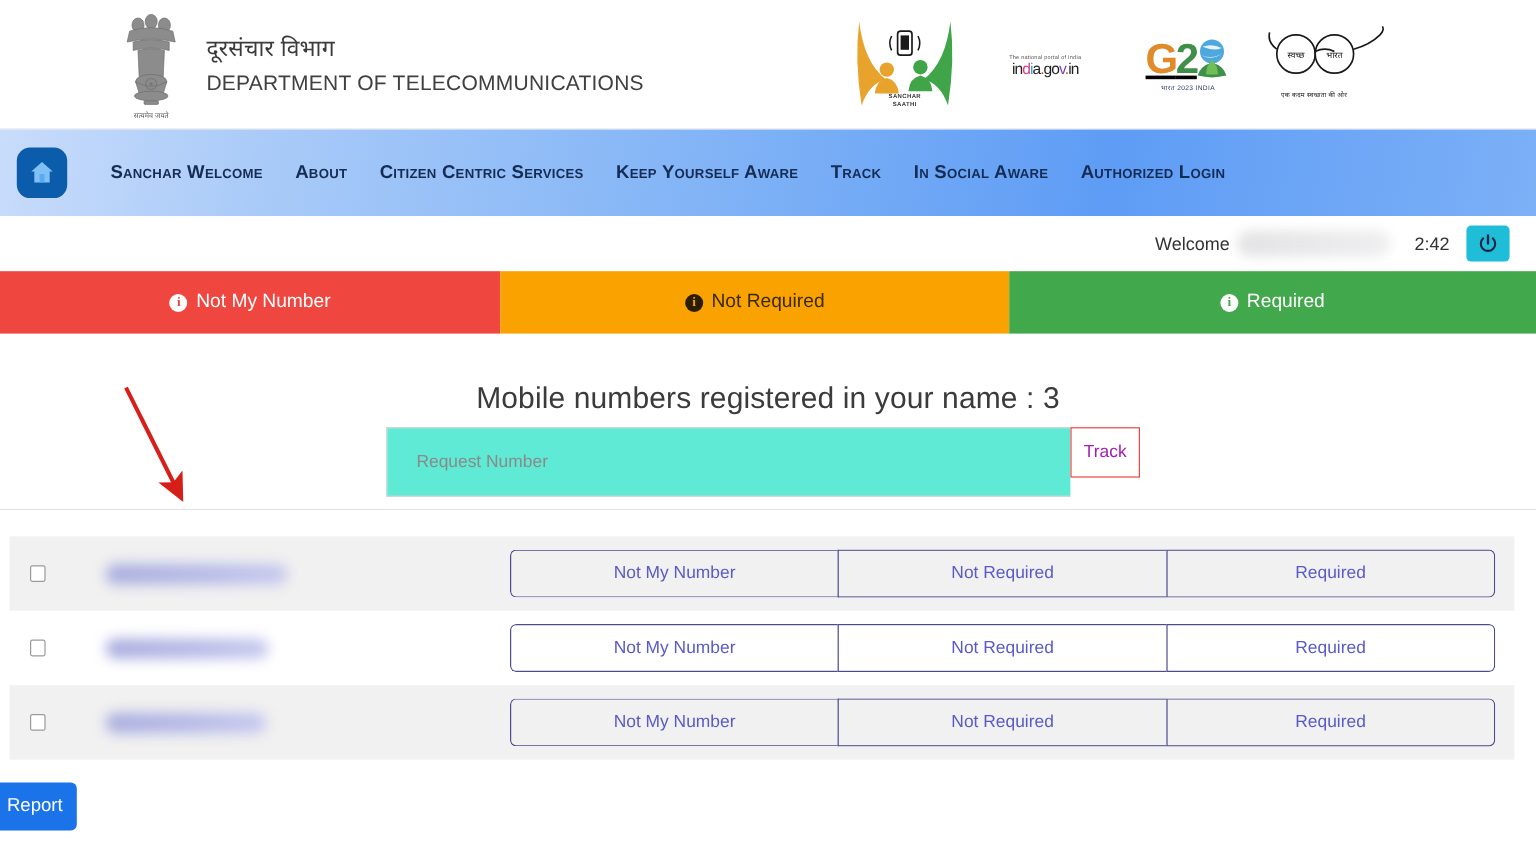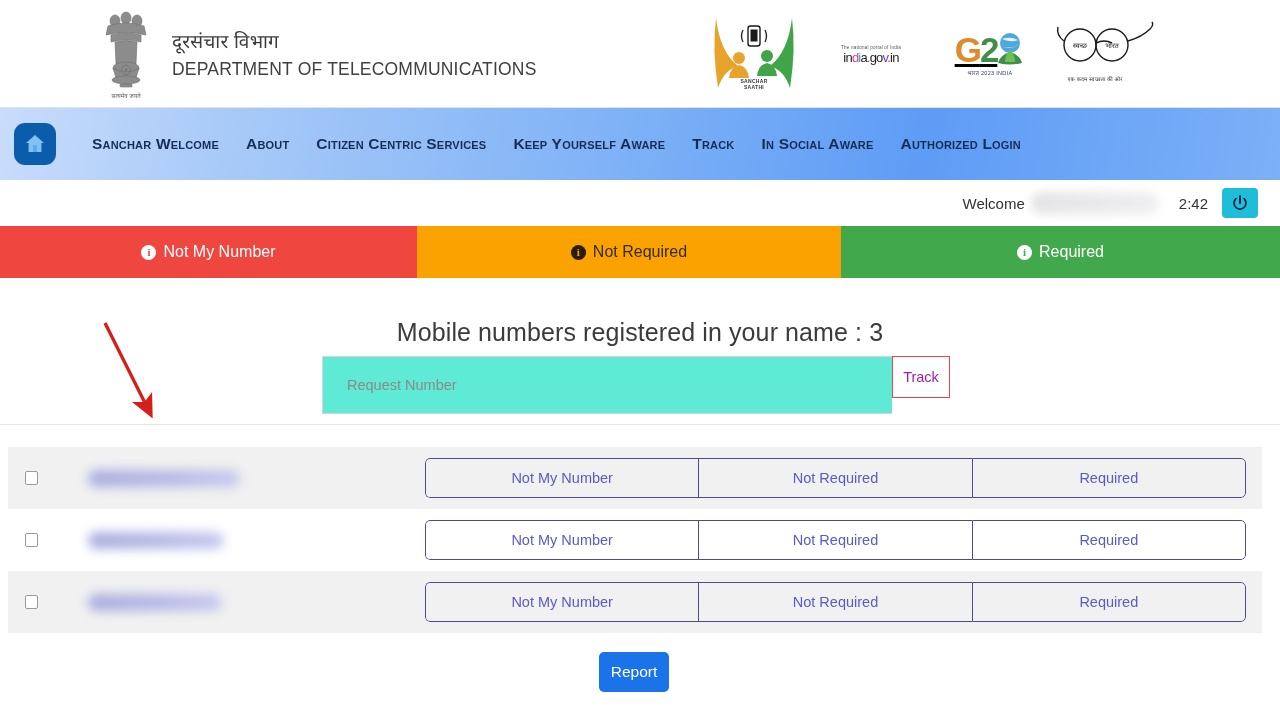--- a/index.html
+++ b/index.html
@@ -173,21 +173,21 @@
     flex: 1; display: flex; align-items: center; justify-content: center;
     border: 1px solid #4b4b8f; border-right: none;
     color: #5a5ac8; font-size: 14.5px; cursor: pointer;
     font-family: "Liberation Sans", sans-serif; background: transparent;
   }
   .seg:last-child { border-right: 1px solid #4b4b8f; border-radius: 0 5px 5px 0; }
   .seg:first-child { border-radius: 5px 0 0 5px; }
 
   
   .report-wrap {
-    position: absolute; left: 0; top: 652px; width: 1280px; display: flex; justify-content: center;
+    position: absolute; left: 0; top: 652px; width: 1280px; display: flex; justify-content: flex-start;
   }
   .report-btn {
     width: 70px; height: 40px; background: #1a73e8; border: none; border-radius: 5px;
     color: #fff; font-size: 15.5px; cursor: pointer;
     font-family: "Liberation Sans", sans-serif;
   }
   .report-btn { margin-left: -652px; }
 
   
   .arrow { position: absolute; left: 80px; top: 305px; width: 130px; height: 130px; pointer-events: none; }

